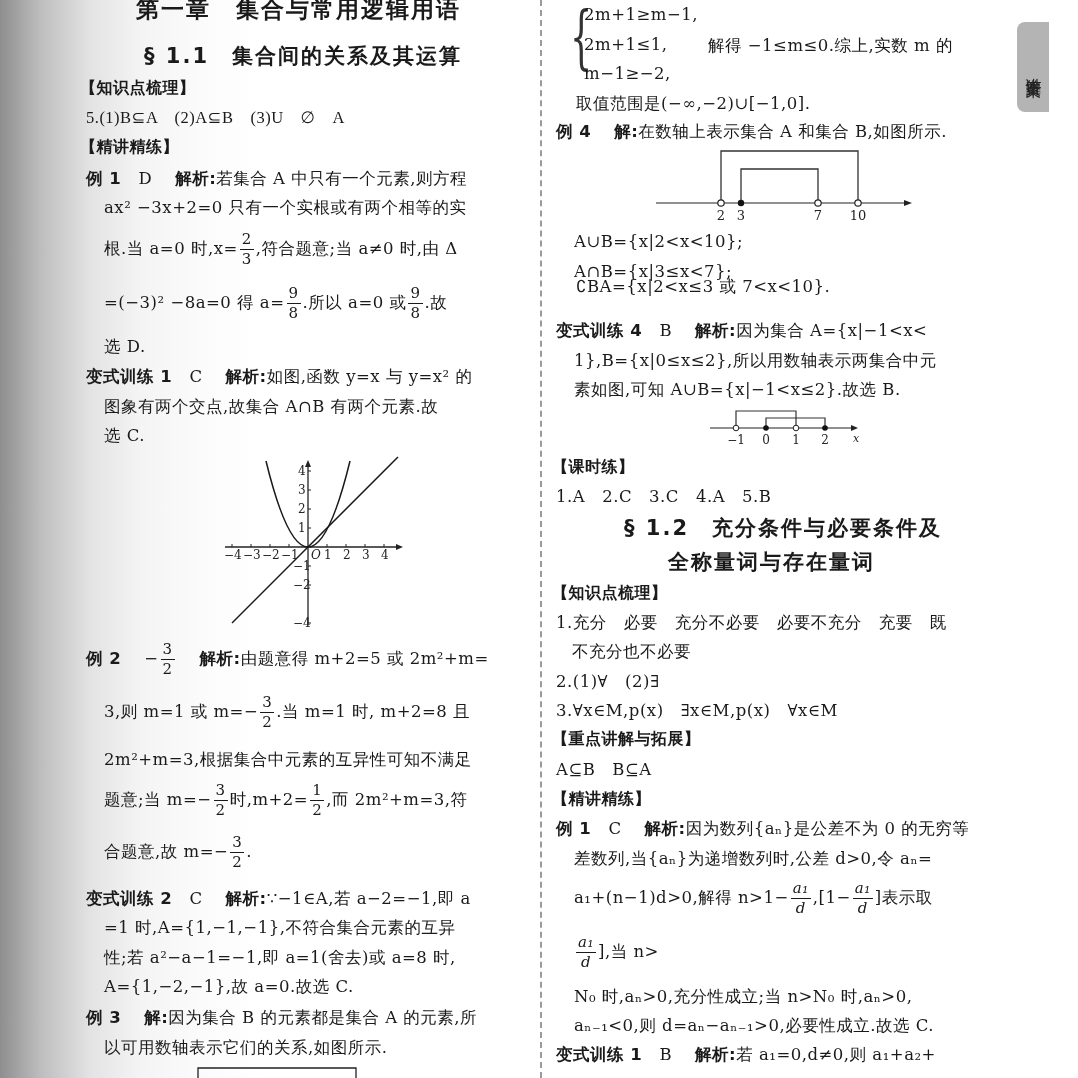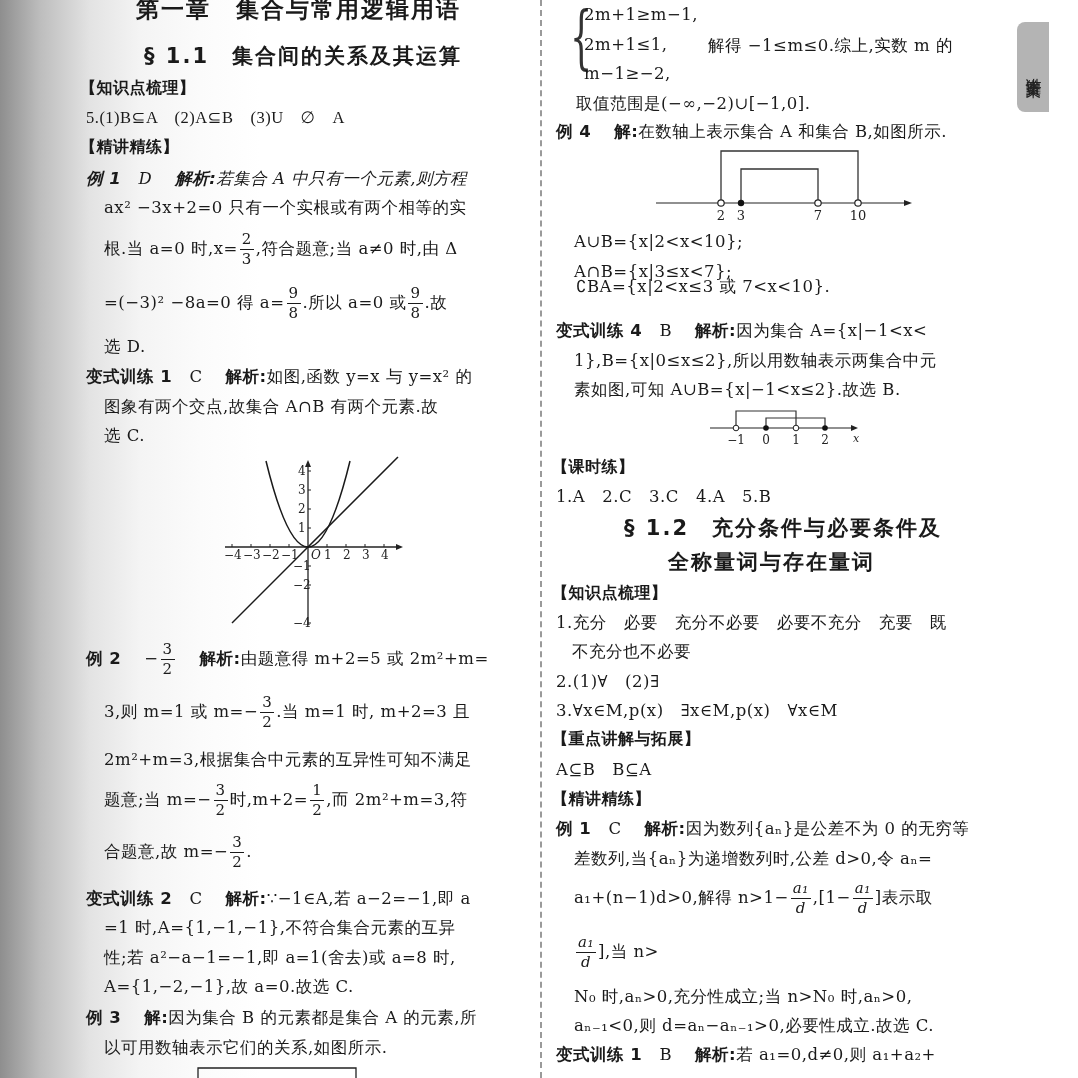--- a/index.html
+++ b/index.html
@@ -45,21 +45,21 @@
 
   <div class="side-tab">讲案答案</div>
 
   <div class="col col-left">
     <div class="line chapter-title" style="left:50px;top:-6px;">第一章　集合与常用逻辑用语</div>
     <div class="line section-title" style="left:58px;top:42px;">§ 1.1　集合间的关系及其运算</div>
     <div class="line bracket-head" style="left:-6px;top:78px;">【知识点梳理】</div>
     <div class="line" style="left:0;top:107px;font-family:Liberation Serif, serif;">5.(1)B⊆A　(2)A⊆B　(3)U　∅　A</div>
     <div class="line bracket-head" style="left:-6px;top:137px;">【精讲精练】</div>
 
-    <div class="line" style="left:0;top:168px;font-style:italic;">
+    <div class="line" style="left:0;top:168px;">
       <span class="bold">例 1</span>&nbsp;&nbsp;
       <span>D</span>&nbsp;&nbsp;&nbsp;
       <span class="bold">解析:</span><span>若集合 A 中只有一个元素,则方程</span>
     </div>
     <div class="line" style="left:18px;top:197px;">ax² −3x+2=0 只有一个实根或有两个相等的实</div>
     <div class="line" style="left:18px;top:232px;">
       <span>根.当 a=0 时,x=</span><span class="frac">
           <span class="num">2</span>
           <span class="den">3</span>
         </span><span>,符合题意;当 a≠0 时,由 Δ</span>
@@ -137,21 +137,21 @@
       <span>−</span><span class="frac">
           <span class="num">3</span>
           <span class="den">2</span>
         </span>&nbsp;&nbsp;&nbsp;
       <span class="bold">解析:</span><span>由题意得 m+2=5 或 2m²+m=</span>
     </div>
     <div class="line" style="left:18px;top:695px;">
       <span>3,则 m=1 或 m=−</span><span class="frac">
           <span class="num">3</span>
           <span class="den">2</span>
-        </span><span>.当 m=1 时, m+2=3 且</span>
+        </span><span>.当 m=1 时, m+2=8 且</span>
     </div>
     <div class="line" style="left:18px;top:749px;">2m²+m=3,根据集合中元素的互异性可知不满足</div>
     <div class="line" style="left:18px;top:783px;">
       <span>题意;当 m=−</span><span class="frac">
           <span class="num">3</span>
           <span class="den">2</span>
         </span><span>时,m+2=</span><span class="frac">
           <span class="num">1</span>
           <span class="den">2</span>
         </span><span>,而 2m²+m=3,符</span>

